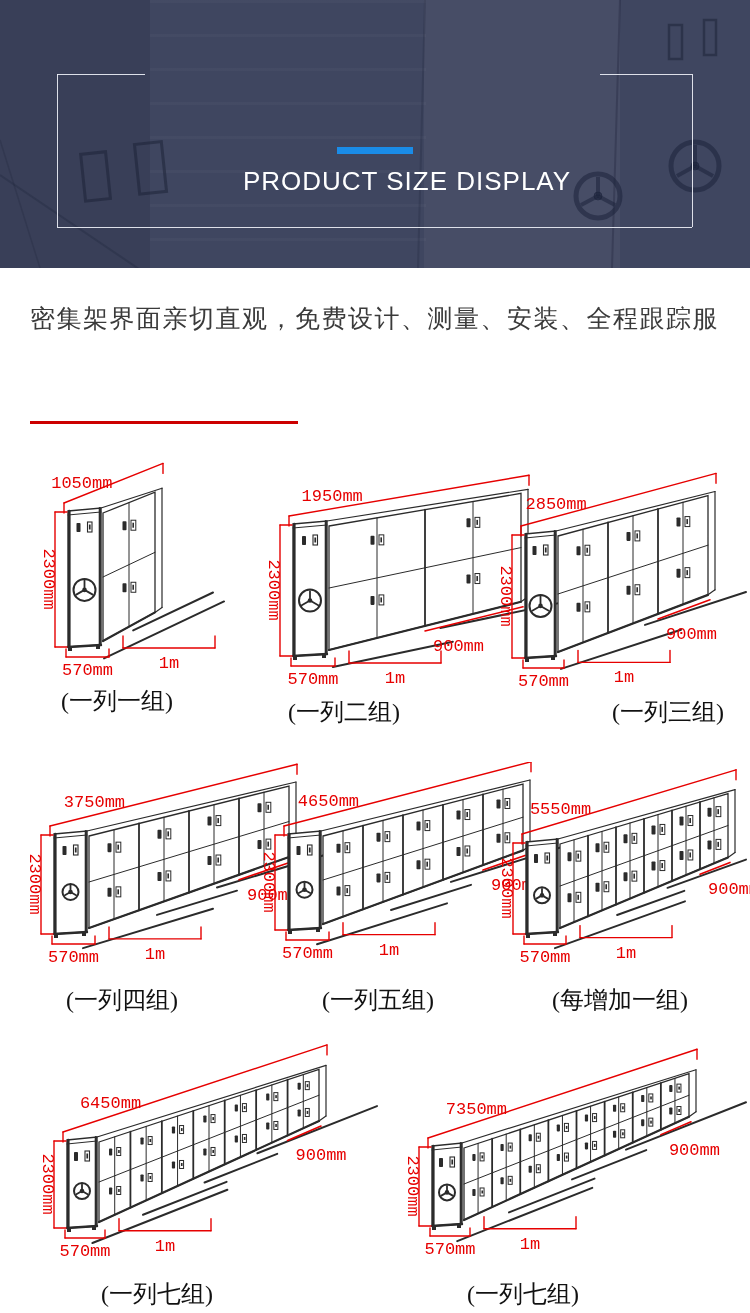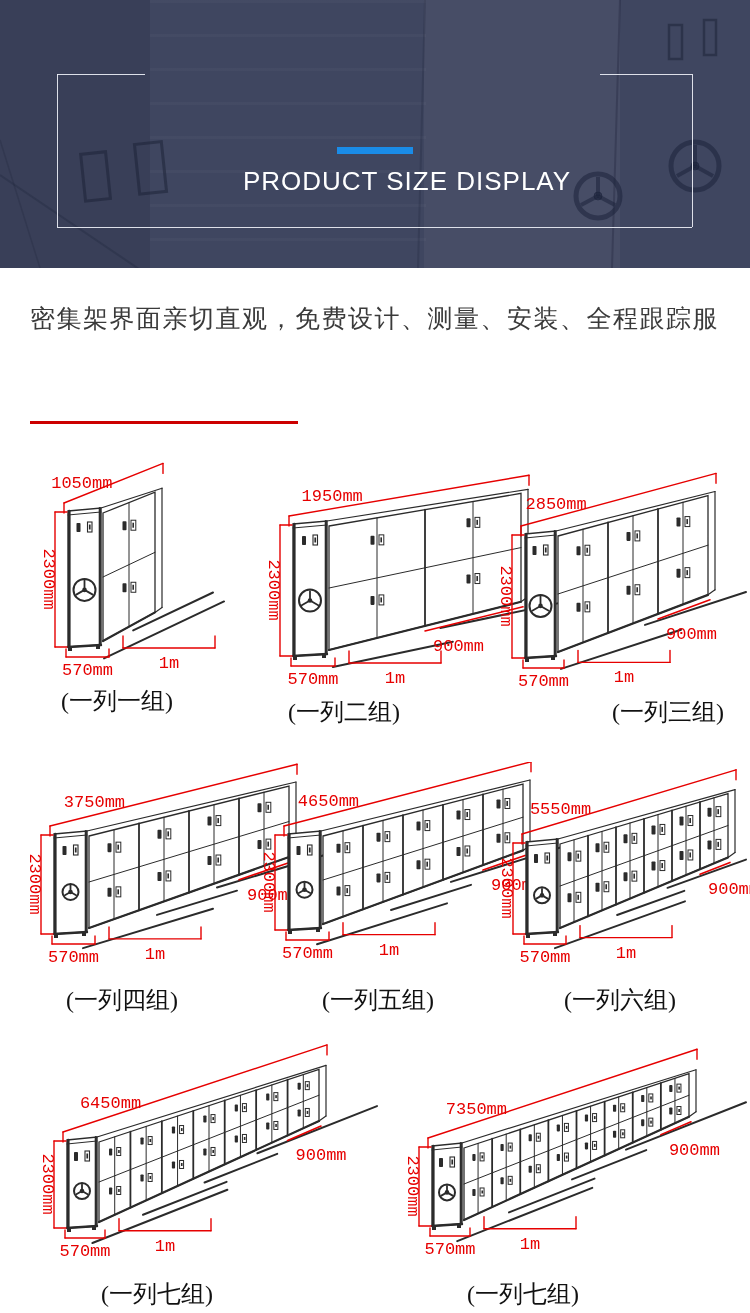--- a/index.html
+++ b/index.html
@@ -508,21 +508,21 @@
         <line x1="78" y1="174" x2="78" y2="182" stroke="#e60000" stroke-width="1.4" stroke-linecap="round"></line>
         <line x1="36" y1="182" x2="78" y2="182" stroke="#e60000" stroke-width="1.4" stroke-linecap="round"></line>
         <text x="57" y="200" fill="#e60000" font-size="17" font-family="&quot;Liberation Mono&quot;,&quot;DejaVu Sans Mono&quot;,monospace" text-anchor="middle">570mm</text>
         <line x1="92" y1="175.6" x2="92" y2="163.6" stroke="#e60000" stroke-width="1.4" stroke-linecap="round"></line>
         <line x1="184" y1="175.6" x2="184" y2="163.6" stroke="#e60000" stroke-width="1.4" stroke-linecap="round"></line>
         <line x1="92" y1="175.6" x2="184" y2="175.6" stroke="#e60000" stroke-width="1.4" stroke-linecap="round"></line>
         <text x="138" y="195.6" fill="#e60000" font-size="17" font-family="&quot;Liberation Mono&quot;,&quot;DejaVu Sans Mono&quot;,monospace" text-anchor="middle">1m</text>
         <line x1="212" y1="112.19999999999999" x2="242" y2="100.44" stroke="#e60000" stroke-width="1.6" stroke-linecap="round"></line>
         <text x="220" y="132.2" fill="#e60000" font-size="17" font-family="&quot;Liberation Mono&quot;,&quot;DejaVu Sans Mono&quot;,monospace" text-anchor="start">900mm</text>
       </svg>
-    <div class="caption" style="left: 132px; top: 222px;">(一列六组)</div>
+    <div class="caption" style="left: 132px; top: 222px;">(每增加一组)</div>
   </div>
   <div class="diagram" id="dg6" style="left: 8px; top: 1042px; width: 420px; height: 264px;">
     <svg width="420" height="264" viewBox="0 0 420 264">
         <polygon points="91,100 311,27.39999999999999 311,79.01999999999998 91,180" fill="#fff" stroke="#2b2b2b" stroke-width="1.3"></polygon>
         <line x1="91" y1="180" x2="311" y2="79.01999999999998" stroke="#2b2b2b" stroke-width="2.2" stroke-linecap="round"></line>
         <line x1="89" y1="95" x2="318" y2="23.39999999999999" stroke="#2b2b2b" stroke-width="1.2" stroke-linecap="round"></line>
         <line x1="318" y1="23.39999999999999" x2="318" y2="74.01999999999998" stroke="#2b2b2b" stroke-width="1.2" stroke-linecap="round"></line>
         <line x1="318" y1="74.01999999999998" x2="311" y2="79.01999999999998" stroke="#2b2b2b" stroke-width="1.2" stroke-linecap="round"></line>
         <line x1="106.71428571428571" y1="94.81428571428572" x2="106.71428571428571" y2="172.78714285714287" stroke="#2b2b2b" stroke-width="1" stroke-linecap="round"></line>
         <line x1="122.42857142857143" y1="89.62857142857143" x2="122.42857142857143" y2="165.5742857142857" stroke="#2b2b2b" stroke-width="1.8" stroke-linecap="round"></line>

